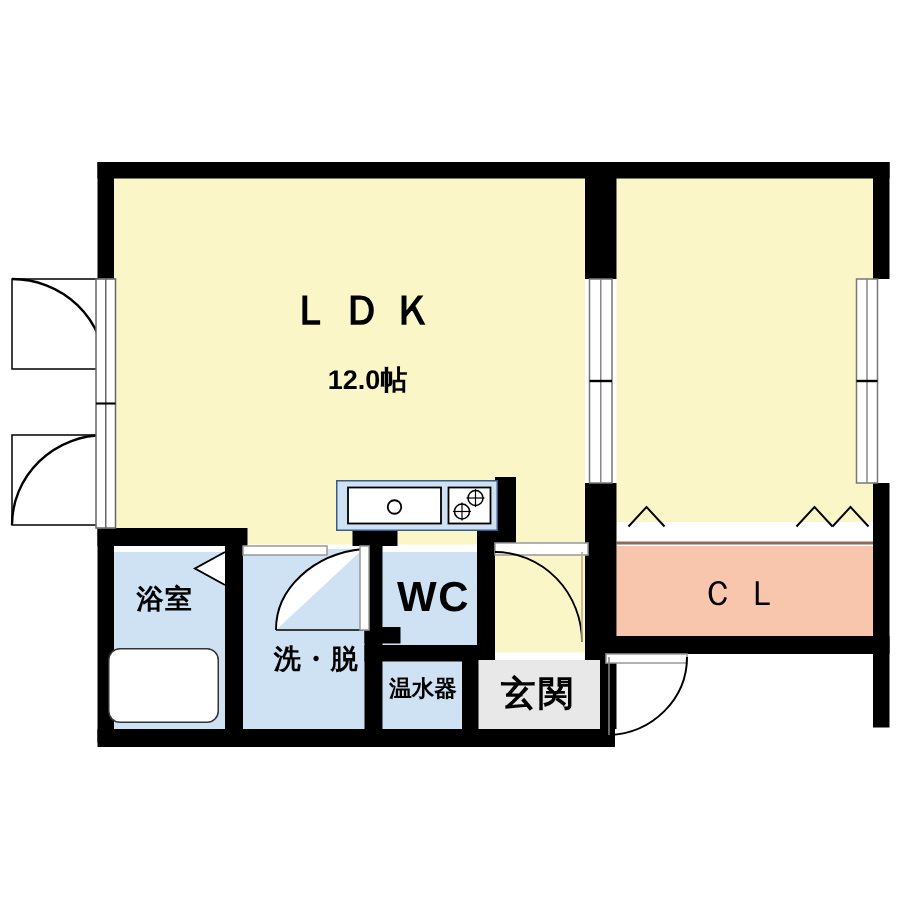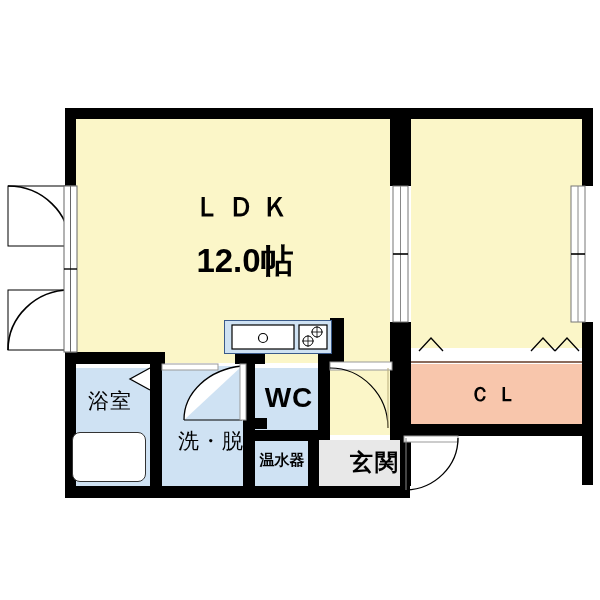--- a/index.html
+++ b/index.html
@@ -13,26 +13,26 @@
   .blue{background:#cfe2f3;}
   .pink{background:#f8c6ac;}
   .gray{background:#e8e8e8;}
   .white{background:#ffffff;}
   
   .wall{position:absolute;background:#000000;}
   
   .lbl{position:absolute;color:#000;white-space:nowrap;text-align:center;
        line-height:1.12;}
   .lbl-ldk{font-size:27px;letter-spacing:7px;font-weight:700;}
-  .lbl-ldk2{font-size:33px;font-weight:700;letter-spacing:0px;}
+  .lbl-ldk2{font-size:18px;font-weight:700;letter-spacing:0px;}
   .lbl-room{font-size:24px;font-weight:700;letter-spacing:2px;}
   .lbl-room2{font-size:24px;font-weight:700;}
-  .lbl-cl{font-size:20px;font-weight:700;letter-spacing:7px;}
+  .lbl-cl{font-size:23px;font-weight:400;letter-spacing:7px;}
   .lbl-wc{font-size:28px;font-weight:700;letter-spacing:1px;}
-  .lbl-md{font-size:21px;font-weight:400;letter-spacing:1px;}
+  .lbl-md{font-size:18px;font-weight:700;letter-spacing:1px;}
   .lbl-sm{font-size:15px;font-weight:700;letter-spacing:0px;}
   .lbl-gen{font-size:23px;font-weight:700;letter-spacing:2px;}
   svg{position:absolute;overflow:visible;}
 </style>
 </head>
 <body>
 
 <div id="plan">
 
   <div class="fill yellow" style="left:75px;top:118px;width:315px;height:245px;"></div>
@@ -182,15 +182,15 @@
   <div class="lbl lbl-cl" style="left:437px;top:383px;width:120px;">ＣＬ</div>
 
   <div class="lbl lbl-md" style="left:74px;top:389px;width:72px;">浴室</div>
 
   <div class="lbl lbl-md" style="left:166px;top:429px;width:90px;">洗・脱</div>
 
   <div class="lbl lbl-wc" style="left:255px;top:382px;width:68px;">WC</div>
 
   <div class="lbl lbl-sm" style="left:250px;top:452px;width:64px;">温水器</div>
 
-  <div class="lbl lbl-gen" style="left:318px;top:450px;width:82px;text-align:right;">玄関</div>
+  <div class="lbl lbl-gen" style="left:318px;top:450px;width:82px;">玄関</div>
 
 </div>
 
 </body></html>

